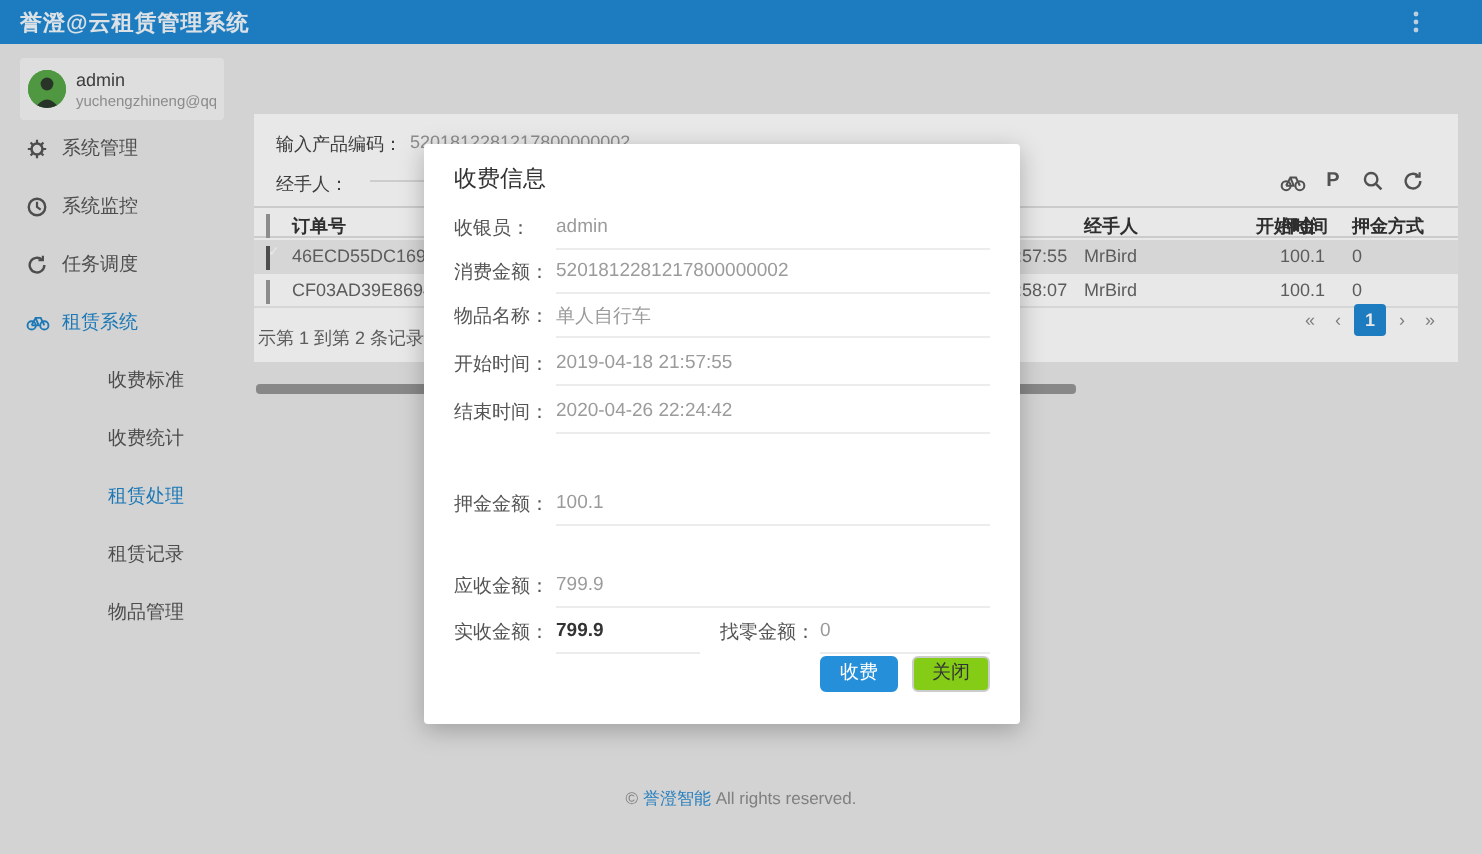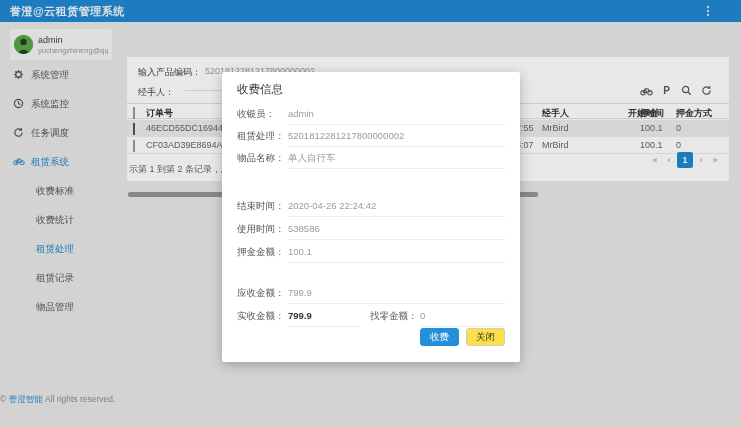--- a/index.html
+++ b/index.html
@@ -16,21 +16,21 @@
   .sidebar { position:absolute; left:0; top:22px; width:118px; bottom:0; }
   .user-panel { position:absolute; left:10px; top:7px; width:102px; height:31px; background:#f4f4f4; border-radius:2px; display:flex; align-items:center; padding:0 4px; cursor:pointer; }
   .avatar { width:19px; height:19px; border-radius:50%; background:#57a748; overflow:hidden; flex:0 0 19px; }
   .user-meta { margin-left:5px; overflow:hidden; }
   .user-name { font-size:9px; color:#444; line-height:11px; }
   .user-email { font-size:7.5px; color:#9a9a9a; line-height:9px; white-space:nowrap; }
   .menu { list-style:none; position:absolute; top:44px; left:0; width:118px; }
   .menu-item, .submenu-item { height:17px; line-height:17px; font-size:9.5px; color:#555; cursor:pointer; white-space:nowrap; display:flex; align-items:center; }
   .menu-item { padding-left:13px; }
   .menu-item .mi { width:12px; height:12px; margin-right:6px; display:inline-flex; }
-  .submenu-item { padding-left:36px; }
+  .submenu-item { padding-left:36px;margin-left:18px; }
   .menu-item.active, .submenu-item.active { color:#1f85c9; }
   .menu-item.active svg * { stroke:#1f85c9; }
   .menu-gap { height:12px; }
 
   
   .breadcrumb { position:absolute; left:128px; top:31px; font-size:9.5px; color:#6e6e6e; }
   .breadcrumb .crumb { cursor:pointer; }
   .breadcrumb .arrow { margin:0 4px; color:#8c8c8c; }
 
   
@@ -57,38 +57,38 @@
   .checkbox.checked::after { content:"✓"; position:absolute; left:0px; top:-2px; font-size:7px; color:#fff; }
 
   .summary { position:absolute; left:2px; top:106px; font-size:9px; color:#666; white-space:nowrap; }
   .pagination { position:absolute; top:95px; right:8px; display:flex; align-items:center; gap:2px; }
   .pg-btn { min-width:12px; height:15px; line-height:15px; text-align:center; font-size:9px; color:#8a8a8a; cursor:pointer; padding:0 2px; }
   .pg-btn.active { background:#2089d3; color:#fff; width:16px; height:16px; line-height:16px; border-radius:2px; font-weight:bold; }
 
   .hscrollbar { position:absolute; left:128px; top:192px; width:410px; height:5px; background:#969696; border-radius:2px; cursor:pointer; }
 
   
-  .footer { position:absolute; left:0; top:394px; width:741px; text-align:left; font-size:8.5px; color:#8d8d8d; }
+  .footer { position:absolute; left:0; top:394px; width:741px; text-align:center; font-size:8.5px; color:#8d8d8d; }
   .footer .brand { color:#2d8dd2; cursor:pointer; }
 
   
   .backdrop { position:absolute; left:0; top:0; width:741px; height:427px; background:rgba(0,0,0,.09); z-index:50; }
-  .modal { position:absolute; left:222px; top:72px; width:298px; height:290px; background:#fff; z-index:100; box-shadow:0 3px 12px rgba(0,0,0,.25); border-radius:2px;text-decoration:underline; }
+  .modal { position:absolute; left:212px; top:72px; width:298px; height:290px; background:#fff; z-index:100; box-shadow:0 3px 12px rgba(0,0,0,.25); border-radius:2px;text-decoration:underline; }
   .modal-title { position:absolute; left:15px; top:10px; font-size:11.5px; color:#333; }
   .frow { position:absolute; left:0; width:298px; height:22px; }
   .f-label { position:absolute; left:15px; top:4px; font-size:9.5px; color:#555; }
   .f-value { position:absolute; left:66px; top:4px; right:15px; font-size:9.5px; color:#9b9b9b; border-bottom:1px solid #ececec; height:17px; }
   .f-value.editable { color:#333; font-weight:bold; }
   .f-value.half { right:160px; }
   .f-label2 { position:absolute; left:148px; top:4px; font-size:9.5px; color:#555; }
   .f-value2 { position:absolute; left:198px; top:4px; right:15px; font-size:9.5px; color:#9b9b9b; border-bottom:1px solid #ececec; height:17px; }
   .modal-actions { position:absolute; right:15px; top:256px; display:flex; gap:7px; }
   .btn { font-size:9.5px; height:18px; line-height:16px; padding:0 9px; border-radius:3px; cursor:pointer; }
   .btn-primary { background:#2590d9; border:1px solid #2590d9; color:#fff; }
-  .btn-default { background:#fde047; border:1px solid #ccc; color:#333;text-align:right; }
+  .btn-default { background:#84cc16; border:1px solid #ccc; color:#333;text-align:right; }
 
   svg { display:block; }
 </style>
 </head>
 <body>
 
 <div class="page">
 
   <div class="topbar">
     <span class="app-title">誉澄@云租赁管理系统</span>
@@ -258,34 +258,34 @@
   <div class="backdrop"></div>
 
   <div class="modal">
     <div class="modal-title">收费信息</div>
 
     <div class="frow" style="top:32px;">
       <span class="f-label">收银员：</span>
       <span class="f-value">admin</span>
     </div>
     <div class="frow" style="top:54px;">
-      <span class="f-label">租赁处理：</span>
+      <span class="f-label">消费金额：</span>
       <span class="f-value">5201812281217800000002</span>
     </div>
     <div class="frow" style="top:76px;">
       <span class="f-label">物品名称：</span>
       <span class="f-value">单人自行车</span>
     </div>
+    <div class="frow" style="top:100px;">
+      <span class="f-label">开始时间：</span>
+      <span class="f-value">2019-04-18 21:57:55</span>
+    </div>
     <div class="frow" style="top:124px;">
       <span class="f-label">结束时间：</span>
       <span class="f-value">2020-04-26 22:24:42</span>
-    </div>
-    <div class="frow" style="top:147px;">
-      <span class="f-label">使用时间：</span>
-      <span class="f-value">538586</span>
     </div>
     <div class="frow" style="top:170px;">
       <span class="f-label">押金金额：</span>
       <span class="f-value">100.1</span>
     </div>
     <div class="frow" style="top:211px;padding-left:15px;">
       <span class="f-label">应收金额：</span>
       <span class="f-value">799.9</span>
     </div>
     <div class="frow" style="top:234px;">

